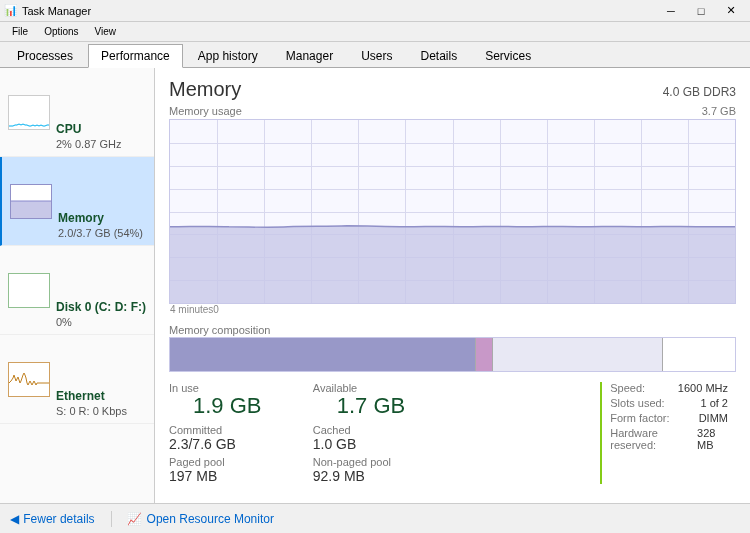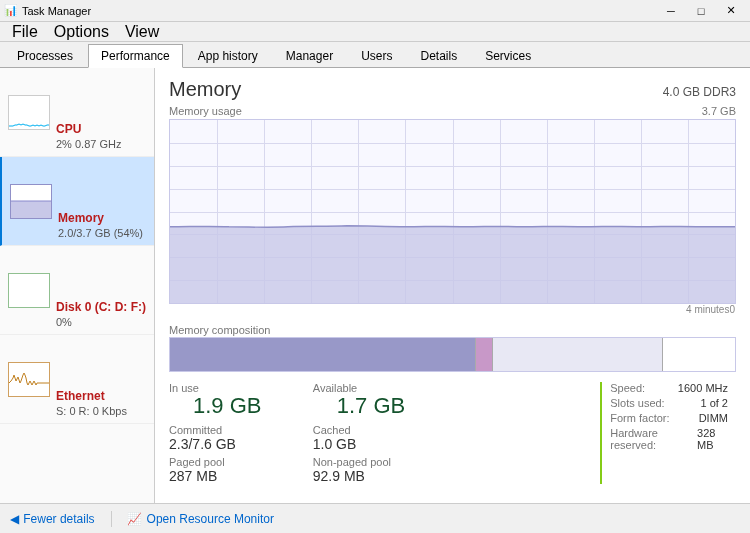--- a/index.html
+++ b/index.html
@@ -54,21 +54,21 @@
     .menu-bar {
       background: #f0f0f0;
       height: 20px;
       display: flex;
       align-items: center;
       padding: 0 4px;
       border-bottom: 1px solid #ccc;
     }
     .menu-item {
       padding: 2px 8px;
-      font-size: 16px;
+      font-size: 10px;
       cursor: pointer;
     }
 
     
     .tab-bar {
       background: #f0f0f0;
       height: 26px;
       display: flex;
       align-items: flex-end;
       padding: 0 4px;
@@ -117,21 +117,21 @@
     .sidebar-thumb {
       width: 42px;
       height: 35px;
       border: 1px solid #ccc;
       background: white;
       flex-shrink: 0;
       position: relative;
       overflow: hidden;
     }
     .sidebar-info { flex: 1; min-width: 0; }
-    .sidebar-label { font-weight: 600; font-size: 12px; color: #b91c1c; margin-top: 48px; }
+    .sidebar-label { font-weight: 600; font-size: 12px; color: #14532d; margin-top: 48px; }
     .sidebar-value { font-size: 11px; color: #555; margin-top: 2px; }
 
     
     .cpu-thumb {
       background: white;
       position: relative;
     }
 
     
     .mem-thumb {
@@ -301,21 +301,21 @@
     .grid-line-v {
       position: absolute;
       top: 0; bottom: 0;
       width: 1px;
       background: #d8d8ee;
     }
 
     
     .chart-time-row {
       display: flex;
-      justify-content: flex-end;
+      justify-content: flex-start;
       padding: 0 1px;
     }
     .chart-time-label {
       font-size: 10px;
       color: #888;
     }
   </style>
 </head>
 <body>
 
@@ -465,21 +465,21 @@
     </div>
 
     <div class="stats-section">
 
       <div class="stat-group">
         <div class="stat-label">In use</div>
         <div class="stat-value">1.9 GB</div>
         <div class="stat-sub">Committed</div>
         <div class="stat-sub-val">2.3/7.6 GB</div>
         <div class="stat-sub" style="margin-top:4px;">Paged pool</div>
-        <div class="stat-sub-val">287 MB</div>
+        <div class="stat-sub-val">197 MB</div>
       </div>
 
       <div class="stat-group">
         <div class="stat-label">Available</div>
         <div class="stat-value">1.7 GB</div>
         <div class="stat-sub">Cached</div>
         <div class="stat-sub-val">1.0 GB</div>
         <div class="stat-sub" style="margin-top:4px;">Non-paged pool</div>
         <div class="stat-sub-val">92.9 MB</div>
       </div>

